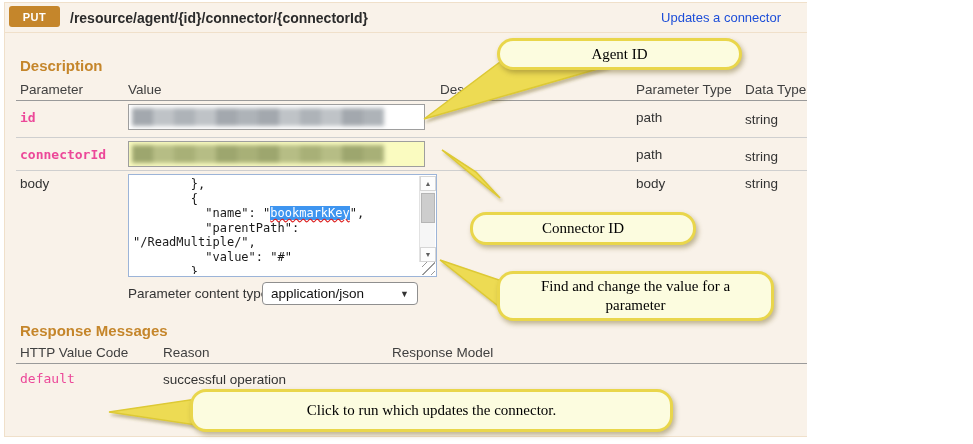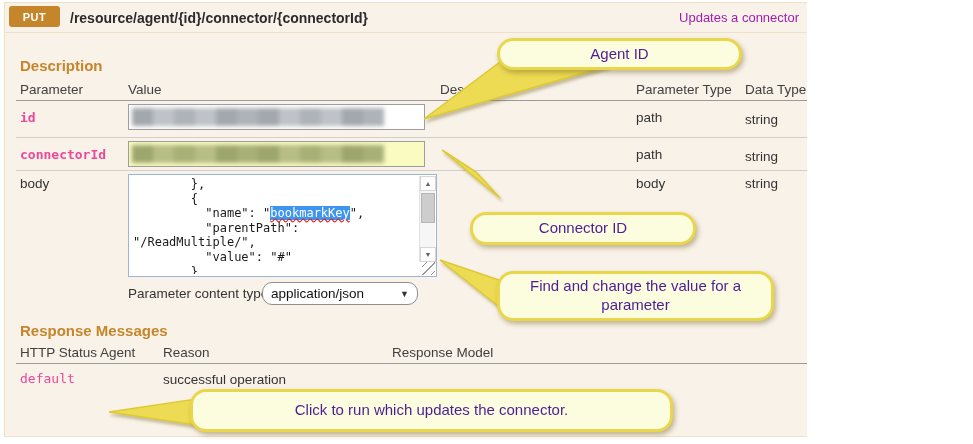--- a/index.html
+++ b/index.html
@@ -10,22 +10,22 @@
   
   .panel { position:absolute; left:4px; top:2px; width:955px; height:435px;
            background:#f9f2e9; border:1px solid #f0e0ca; }
   .opheader { position:absolute; left:4px; top:2px; width:955px; height:31px;
               background:#f9f2e9; border:1px solid #f0e0ca; display:flex; align-items:center; }
   .method-badge { position:absolute; left:9px; top:6px; width:51px; height:21px; background:#c5862b;
                   border-radius:3px; color:#fff; font-size:11px; font-weight:bold; letter-spacing:.5px;
                   display:flex; align-items:center; justify-content:center; }
   .op-path { position:absolute; left:70px; top:2px; height:31px; display:flex; align-items:center;
              font-size:14px; font-weight:700; color:#2b2b2b; }
-  .op-summary { position:absolute; right:8px; top:2px; height:31px; display:flex; align-items:center;
-                font-size:13px; color:#a21caf; }
+  .op-summary { position:absolute; right:26px; top:2px; height:31px; display:flex; align-items:center;
+                font-size:13px; color:#1d4ed8; }
 
   .section-title { position:absolute; left:20px; font-size:15px; font-weight:600; color:#c5862b; }
 
   .th { position:absolute; font-size:13.5px; color:#404040; }
   .td { position:absolute; font-size:13.5px; color:#333; }
   .mono { font-family:"DejaVu Sans Mono","Liberation Mono",monospace; font-size:13px; color:#ec4899; }
   .bold { font-weight:bold; }
   .hr-dark  { position:absolute; left:16px; width:931px; height:0; border-top:1px solid #9a9a9a; }
   .hr-light { position:absolute; left:16px; width:931px; height:0; border-top:1px solid #cfcfcf; }
 
@@ -52,34 +52,34 @@
                border-left:1px solid #e2e2e2; }
   .sb-btn { position:absolute; left:0; width:16px; height:15px; background:#fdfdfd; border:1px solid #d6d6d6;
             color:#606060; font-size:7px; display:flex; align-items:center; justify-content:center; }
   .sb-up { top:0; } .sb-down { bottom:0; }
   .sb-thumb { position:absolute; left:1px; top:17px; width:14px; height:30px; background:#cdcdcd; border:1px solid #b5b5b5; }
   .grip { position:absolute; right:1px; bottom:1px; width:13px; height:13px;
           background:repeating-linear-gradient(135deg, transparent 0 3px, #9a9a9a 3px 4px, transparent 4px 6px); }
 
   .ct-label { position:absolute; left:128px; top:286px; font-size:13.5px; color:#333; }
   .select { position:absolute; left:262px; top:282px; width:156px; height:23px; background:#fff;
-            border:1px solid #8f8f8f; border-radius:10px; font-size:13.5px; color:#111;
+            border:1px solid #8f8f8f; border-radius:4px; font-size:13.5px; color:#111;
             display:flex; align-items:center; padding:0 8px; gap:10px; }
   .select .arrow { margin-left:auto; font-size:9px; color:#333; }
 
   .try-btn { position:absolute; left:14px; top:394px; width:92px; height:31px;
              background:linear-gradient(#fefefe,#e5e5e5); border:1px solid #9d9d9d; border-radius:3px;
              font-size:13.5px; color:#333; display:flex; align-items:center; justify-content:center;
              box-shadow:0 1px 1px rgba(0,0,0,.08); }
 
   
   .tails { position:absolute; left:0; top:0; width:973px; height:444px; z-index:5; pointer-events:none; }
   .callout { position:absolute; z-index:6; background:#fcfcdf; border:3px solid #e9d64b; border-radius:16px;
              box-shadow:2px 3px 5px rgba(120,105,40,.45); display:flex; align-items:center; justify-content:center;
-             text-align:center; font-size:15px; color:#4c1d95; line-height:1.25; }
+             text-align:center; font-size:15px; color:#000000; line-height:1.25;font-family:Liberation Serif, serif; }
   .co-agent   { left:497px; top:38px;  width:245px; height:32px; }
   .co-conn    { left:470px; top:180px; width:226px; height:33px;margin-top:32px; }
   .co-find    { left:497px; top:271px; width:277px; height:50px; padding:0 14px; }
   .co-click   { left:190px; top:389px; width:483px; height:43px; }
 </style>
 </head>
 <body>
 
 <div id="stage">
 
@@ -160,21 +160,21 @@
   <div class="td" style="left:636px; top:176px;">body</div>
   <div class="td" style="left:745px; top:176px;">string</div>
 
   <div class="ct-label">Parameter content type:</div>
   <div class="select">
     <span>application/json</span>
     <span class="arrow">▼</span>
   </div>
 
   <div class="section-title" style="top:322px;">Response Messages</div>
-  <div class="th" style="left:20px;  top:345px;">HTTP Status Agent</div>
+  <div class="th" style="left:20px;  top:345px;">HTTP Value Code</div>
   <div class="th" style="left:163px; top:345px;">Reason</div>
   <div class="th" style="left:392px; top:345px;">Response Model</div>
   <div class="th" style="left:858px; top:345px;">Headers</div>
   <div class="hr-dark" style="top:363px;"></div>
   <div class="td mono" style="left:20px; top:371px;">default</div>
   <div class="td" style="left:163px; top:372px;">successful operation</div>
 
 
   <svg class="tails" viewBox="0 0 973 444">
     <defs>

